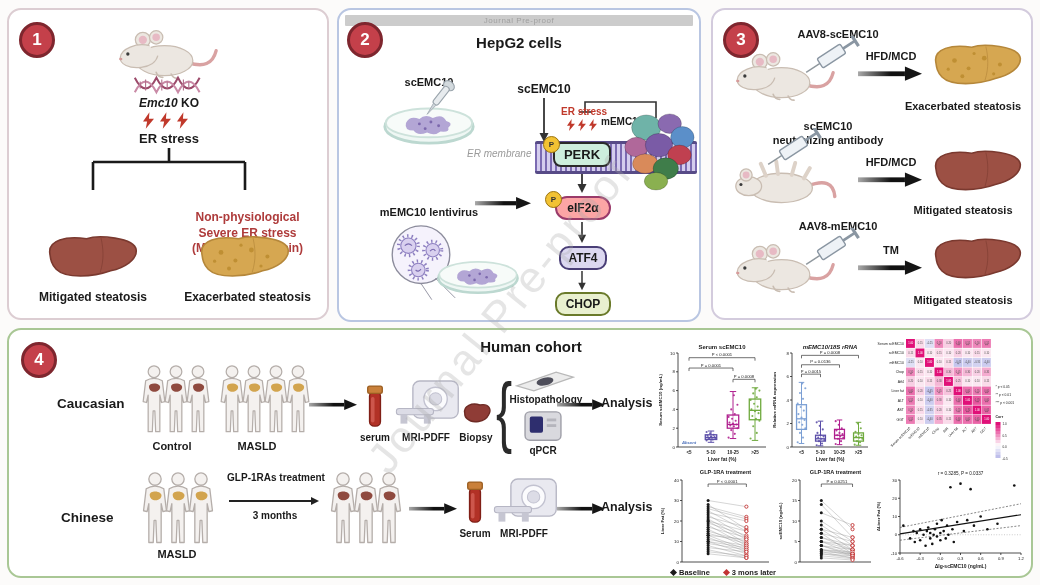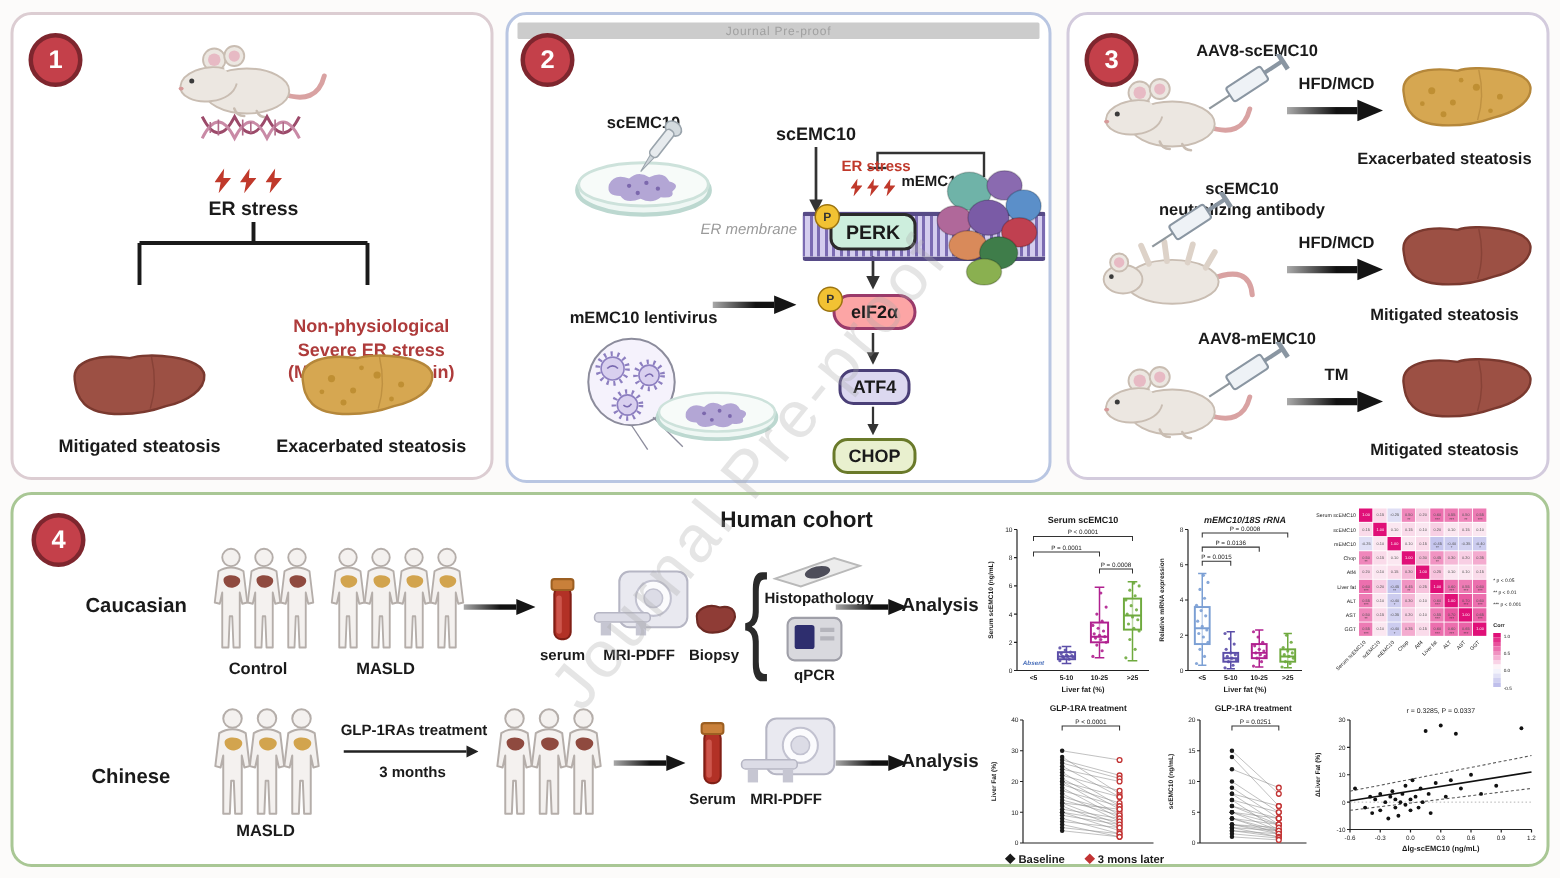--- a/index.html
+++ b/index.html
@@ -193,20 +193,24 @@
 <div class="canvas">
 
   <section class="panel" id="p1">
     <div class="badge" style="left:10px;top:12px;">1</div>
     <svg class="icon" style="left:102px;top:14px;" width="112" height="60">
         <use href="#sym-mouse"></use>
       </svg>
     <svg class="icon" style="left:124px;top:64px;" width="72" height="22">
         <use href="#sym-dna"></use>
       </svg>
+    <div class="abs ctr" style="left:60px;top:86px;width:200px;font-size:12px;font-weight:bold;">
+      <span class="i">Emc10</span>
+      <span>KO</span>
+    </div>
     <div class="abs" style="left:134px;top:102px;display:flex;gap:6px;">
       <svg width="11" height="17">
           <use href="#sym-bolt"></use>
         </svg>
       <svg width="11" height="17">
           <use href="#sym-bolt"></use>
         </svg>
       <svg width="11" height="17">
           <use href="#sym-bolt"></use>
         </svg>
@@ -224,20 +228,21 @@
     <svg class="icon" style="left:188px;top:222px;" width="96" height="52">
         <use href="#sym-liv-f"></use>
       </svg>
     <div class="abs ctr lbl12" style="left:9px;top:280px;width:150px;">Mitigated steatosis</div>
     <div class="abs ctr lbl12" style="left:161px;top:280px;width:155px;">Exacerbated steatosis</div>
   </section>
 
   <section class="panel" id="p2">
     <div class="preproof-bar">Journal Pre-proof</div>
     <div class="badge" style="left:8px;top:12px;">2</div>
+    <div class="abs ctr titl" style="left:0;top:24px;width:100%;">HepG2 cells</div>
     <div class="abs ctr lbl11" style="left:30px;top:66px;width:120px;">scEMC10</div>
     <svg class="icon" style="left:42px;top:84px;" width="96" height="54">
         <use href="#sym-dish"></use>
       </svg>
     <svg class="icon" style="left:70px;top:66px;" width="54" height="54">
         <use href="#sym-drop"></use>
       </svg>
     <div class="abs ctr lbl11" style="left:10px;top:196px;width:160px;">mEMC10 lentivirus</div>
     <svg class="icon" style="left:46px;top:212px;" width="72" height="78">
         <use href="#sym-virus"></use>
@@ -411,21 +416,21 @@
           <use href="#sym-man"></use>
         </svg>
       <svg width="32" height="74" style="color:#d2a44e;margin-right:-9px;">
           <use href="#sym-man"></use>
         </svg>
       <svg width="32" height="74" style="color:#d2a44e;">
           <use href="#sym-man"></use>
         </svg>
     </div>
     <div class="abs ctr lbl11" style="left:128px;top:218px;width:80px;">MASLD</div>
-    <div class="abs ctr lbl10" style="left:212px;top:152px;width:110px;text-align:center;">GLP-1RAs treatment</div>
+    <div class="abs ctr lbl10" style="left:212px;top:142px;width:110px;text-align:center;">GLP-1RAs treatment</div>
     <svg class="icon" style="left:220px;top:166px;" width="90" height="10">
         <use href="#sym-tarrow"></use>
       </svg>
     <div class="abs ctr lbl10" style="left:226px;top:180px;width:80px;">3 months</div>
     <div class="abs" style="left:318px;top:142px;display:flex;">
       <svg width="32" height="74" style="color:#8f4a3f;margin-right:-9px;">
           <use href="#sym-man"></use>
         </svg>
       <svg width="32" height="74" style="color:#8f4a3f;margin-right:-9px;">
           <use href="#sym-man"></use>

